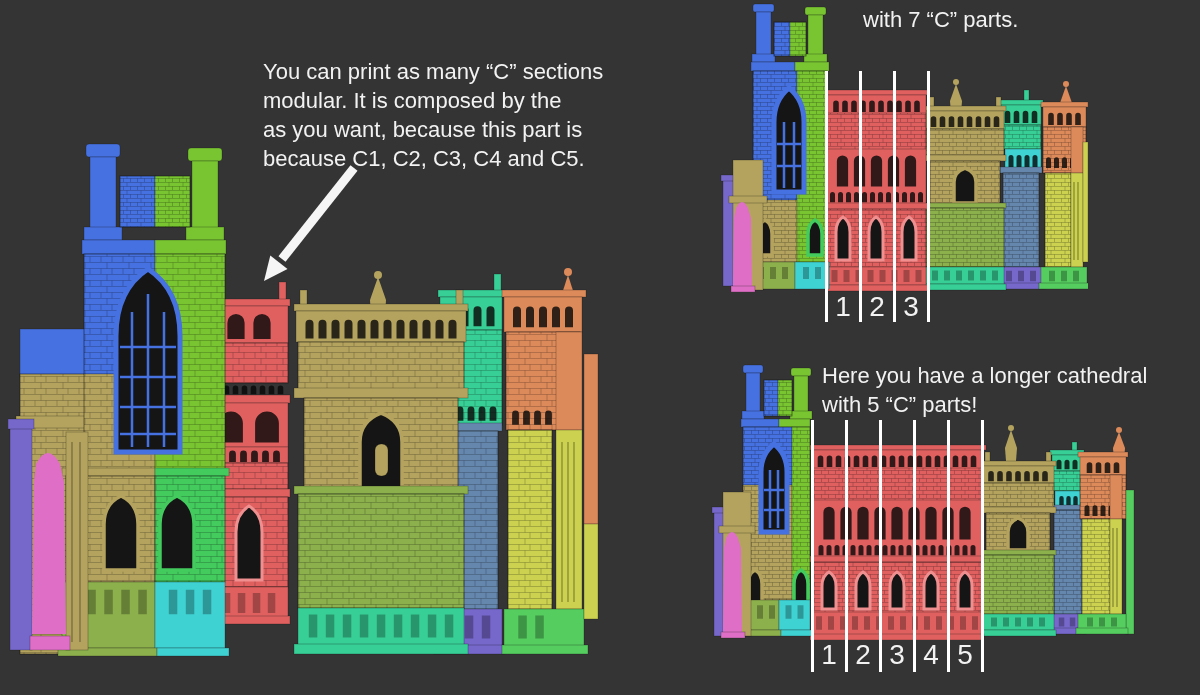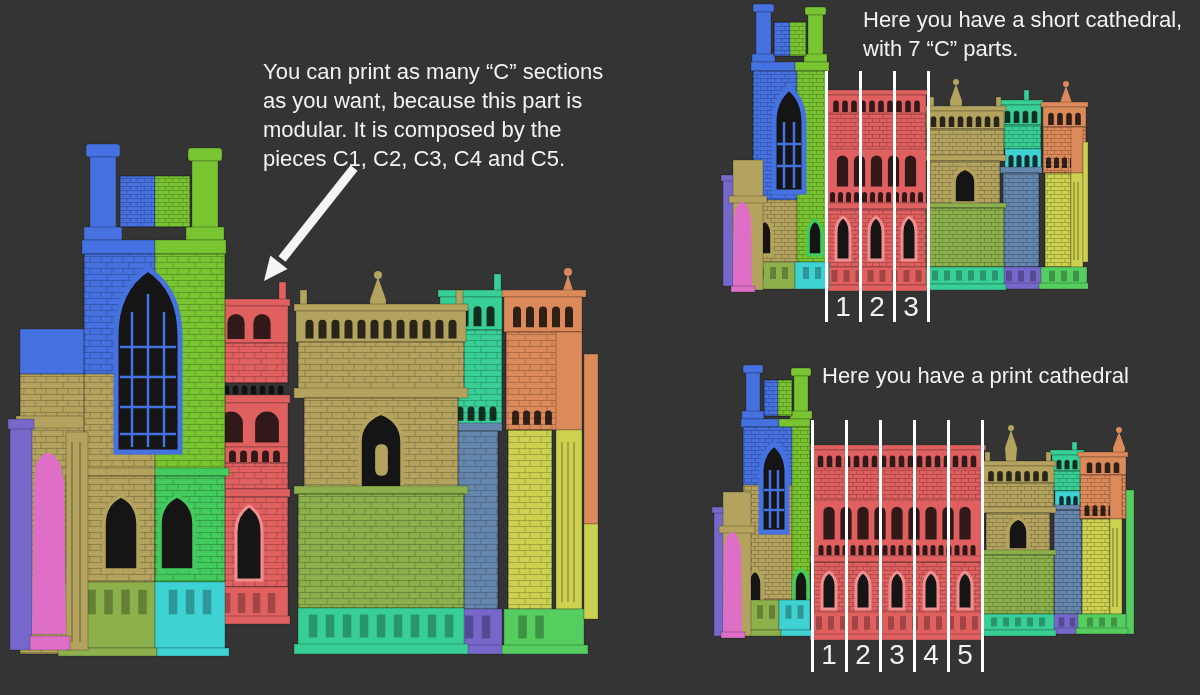--- a/index.html
+++ b/index.html
@@ -34,23 +34,23 @@
         <path d="M0,0.5H22M0,6.5H22M11,0.5V6.5M5,6.5V12M16,6.5V12" stroke="#000" stroke-opacity="0.2" fill="none"></path>
       </pattern>
       <pattern id="brickS" width="14" height="8" patternUnits="userSpaceOnUse">
         <path d="M0,0.5H14M0,4.5H14M7,0.5V4.5M3.5,4.5V8M10.5,4.5V8" stroke="#000" stroke-opacity="0.2" fill="none"></path>
       </pattern>
     </defs>
   </svg>
 
   <div class="note" style="left:263px;top:57px">
     <div>You can print as many “C” sections</div>
+    <div>modular. It is composed by the</div>
     <div>as you want, because this part is</div>
-    <div>modular. It is composed by the</div>
-    <div>pieces C1, C2, C3, C4 and C5.</div>
+    <div>because C1, C2, C3, C4 and C5.</div>
   </div>
 
   <svg class="fig" style="left:252px;top:162px" width="116" height="128" viewBox="0 0 116 128">
     <line x1="102" y1="6" x2="30" y2="97" stroke="var(--arrow)" stroke-width="9"></line>
     <polygon points="12,119 35.5,107.1 18.3,93.5" fill="var(--arrow)" stroke="none"></polygon>
   </svg>
 
   <svg class="fig" style="left:8px;top:142px" width="592" height="515" viewBox="0 0 592 515">
 
     <g>
@@ -181,21 +181,20 @@
       <rect x="2" y="284" width="22" height="224" class="cPurple"></rect>
       <rect x="0" y="277" width="26" height="10" class="cPurple"></rect>
       <rect x="58" y="290" width="22" height="218" class="cTan"></rect>
       <path d="M64,300 V500 M72,300 V500" class="groove"></path>
       <path d="M28,322 Q40,300 52,322 L56,340 L58,492 H24 L26,340 Z" class="cPink"></path>
       <rect x="22" y="494" width="40" height="14" class="cPink"></rect>
     </g>
   </svg>
 
   <div class="note" style="left:863px;top:5px">
-    <div>Here you have a short cathedral,</div>
     <div>with 7 “C” parts.</div>
   </div>
 
   <svg class="fig" style="left:708px;top:2px" width="380" height="290" viewBox="0 0 380 290">
 
     <g>
       <rect x="316" y="88" width="5" height="12" class="cTeal"></rect>
       <rect x="291" y="98" width="44" height="5" class="cTeal"></rect>
       <rect x="293" y="103" width="40" height="20" class="cTeal"></rect>
       <path d="M296.7,121.0 V111.5 A2.8,2.8 0 0 1 302.3,111.5 V121.0 ZM305.7,121.0 V111.5 A2.8,2.8 0 0 1 311.3,111.5 V121.0 ZM314.7,121.0 V111.5 A2.8,2.8 0 0 1 320.3,111.5 V121.0 ZM323.7,121.0 V111.5 A2.8,2.8 0 0 1 329.3,111.5 V121.0 Z" fill="rgba(10,10,10,0.82)" stroke="none"></path>
@@ -308,21 +307,22 @@
   <div class="vline" style="left:859px;top:71px;height:251px"></div>
   <div class="vline" style="left:893px;top:71px;height:251px"></div>
   <div class="vline" style="left:927px;top:71px;height:251px"></div>
   <div class="numrow" style="left:826px;top:291px">
     <span>1</span>
     <span>2</span>
     <span>3</span>
   </div>
 
   <div class="note" style="left:822px;top:361px">
-    <div>Here you have a print cathedral</div>
+    <div>Here you have a longer cathedral</div>
+    <div>with 5 “C” parts!</div>
   </div>
 
   <svg class="fig" style="left:706px;top:362px" width="430" height="278" viewBox="0 0 430 278">
 
     <g>
       <rect x="366" y="80" width="5" height="10" class="cTeal"></rect>
       <rect x="344" y="88" width="34" height="5" class="cTeal"></rect>
       <rect x="346" y="93" width="30" height="16" class="cTeal"></rect>
       <path d="M350.5,107.2 V100.3 A2.5,2.5 0 0 1 355.5,100.3 V107.2 ZM358.5,107.2 V100.3 A2.5,2.5 0 0 1 363.5,100.3 V107.2 ZM366.5,107.2 V100.3 A2.5,2.5 0 0 1 371.5,100.3 V107.2 Z" fill="rgba(10,10,10,0.82)" stroke="none"></path>
       <rect x="346" y="109" width="30" height="20" class="cTeal"></rect>

